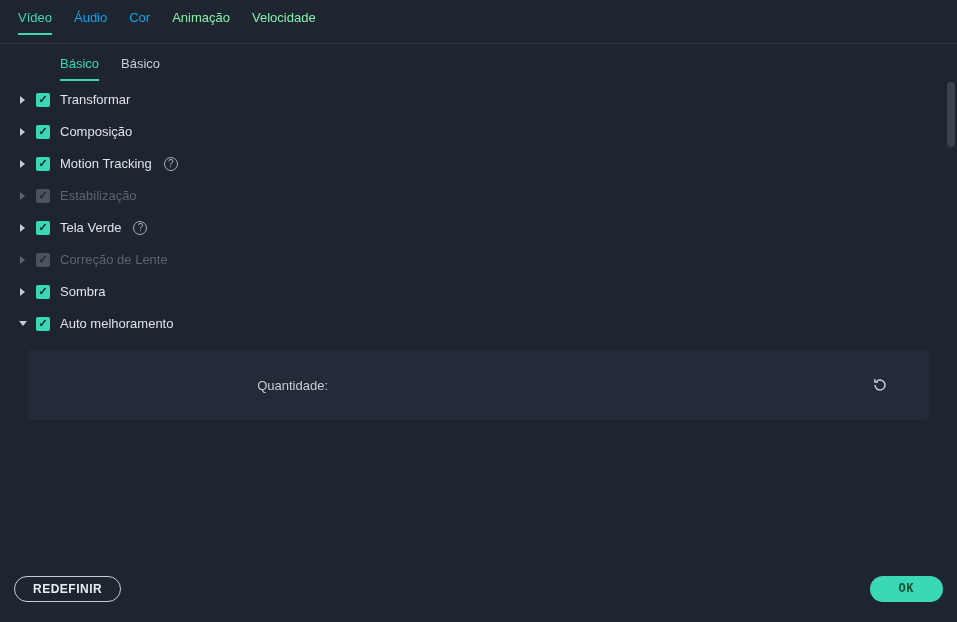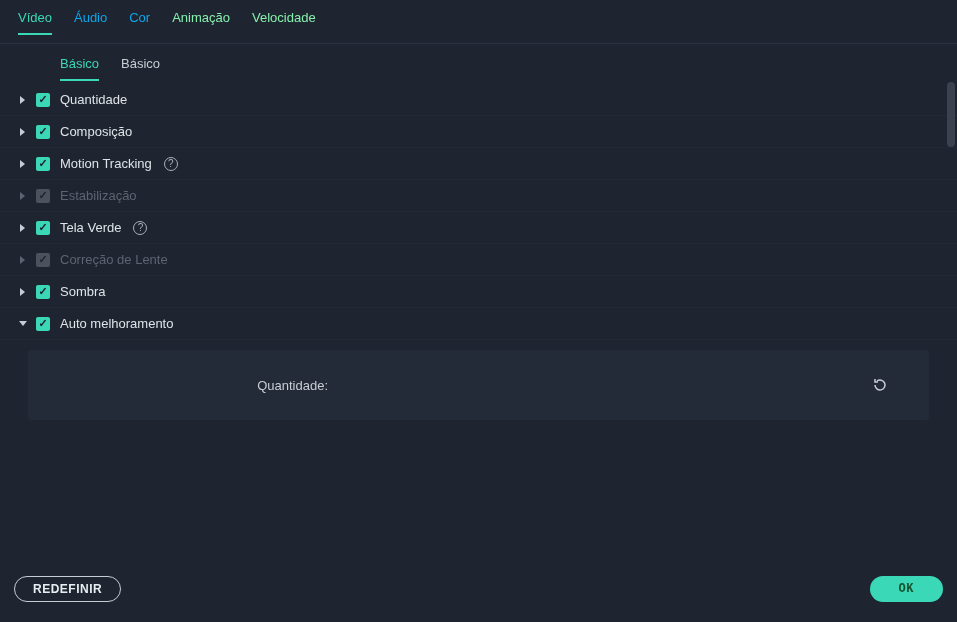--- a/index.html
+++ b/index.html
@@ -227,21 +227,21 @@
 
 <div class="sections scroll-area">
 
   <div class="section-row">
     <span class="arrow">
       <svg width="8" height="8" viewBox="0 0 8 8">
           <path d="M1 0 L6 4 L1 8 Z" fill="currentColor"></path>
         </svg>
     </span>
     <span class="checkbox">✓</span>
-    <span class="section-label">Quantidade</span>
+    <span class="section-label">Transformar</span>
   </div>
 
   <div class="section-row">
     <span class="arrow">
       <svg width="8" height="8" viewBox="0 0 8 8">
           <path d="M1 0 L6 4 L1 8 Z" fill="currentColor"></path>
         </svg>
     </span>
     <span class="checkbox">✓</span>
     <span class="section-label">Composição</span>

